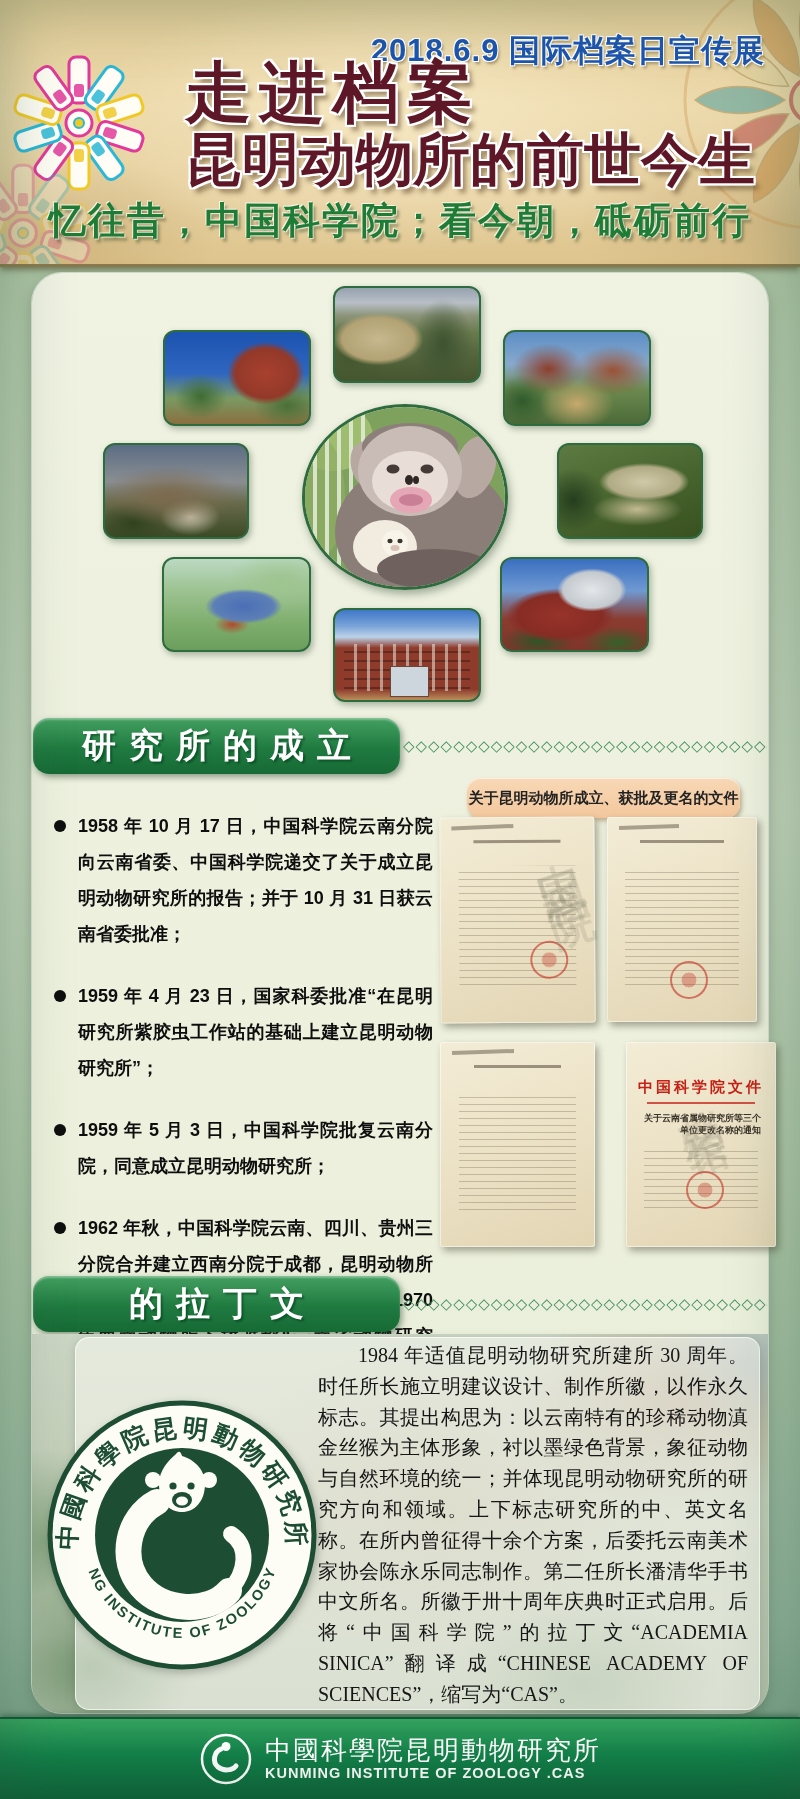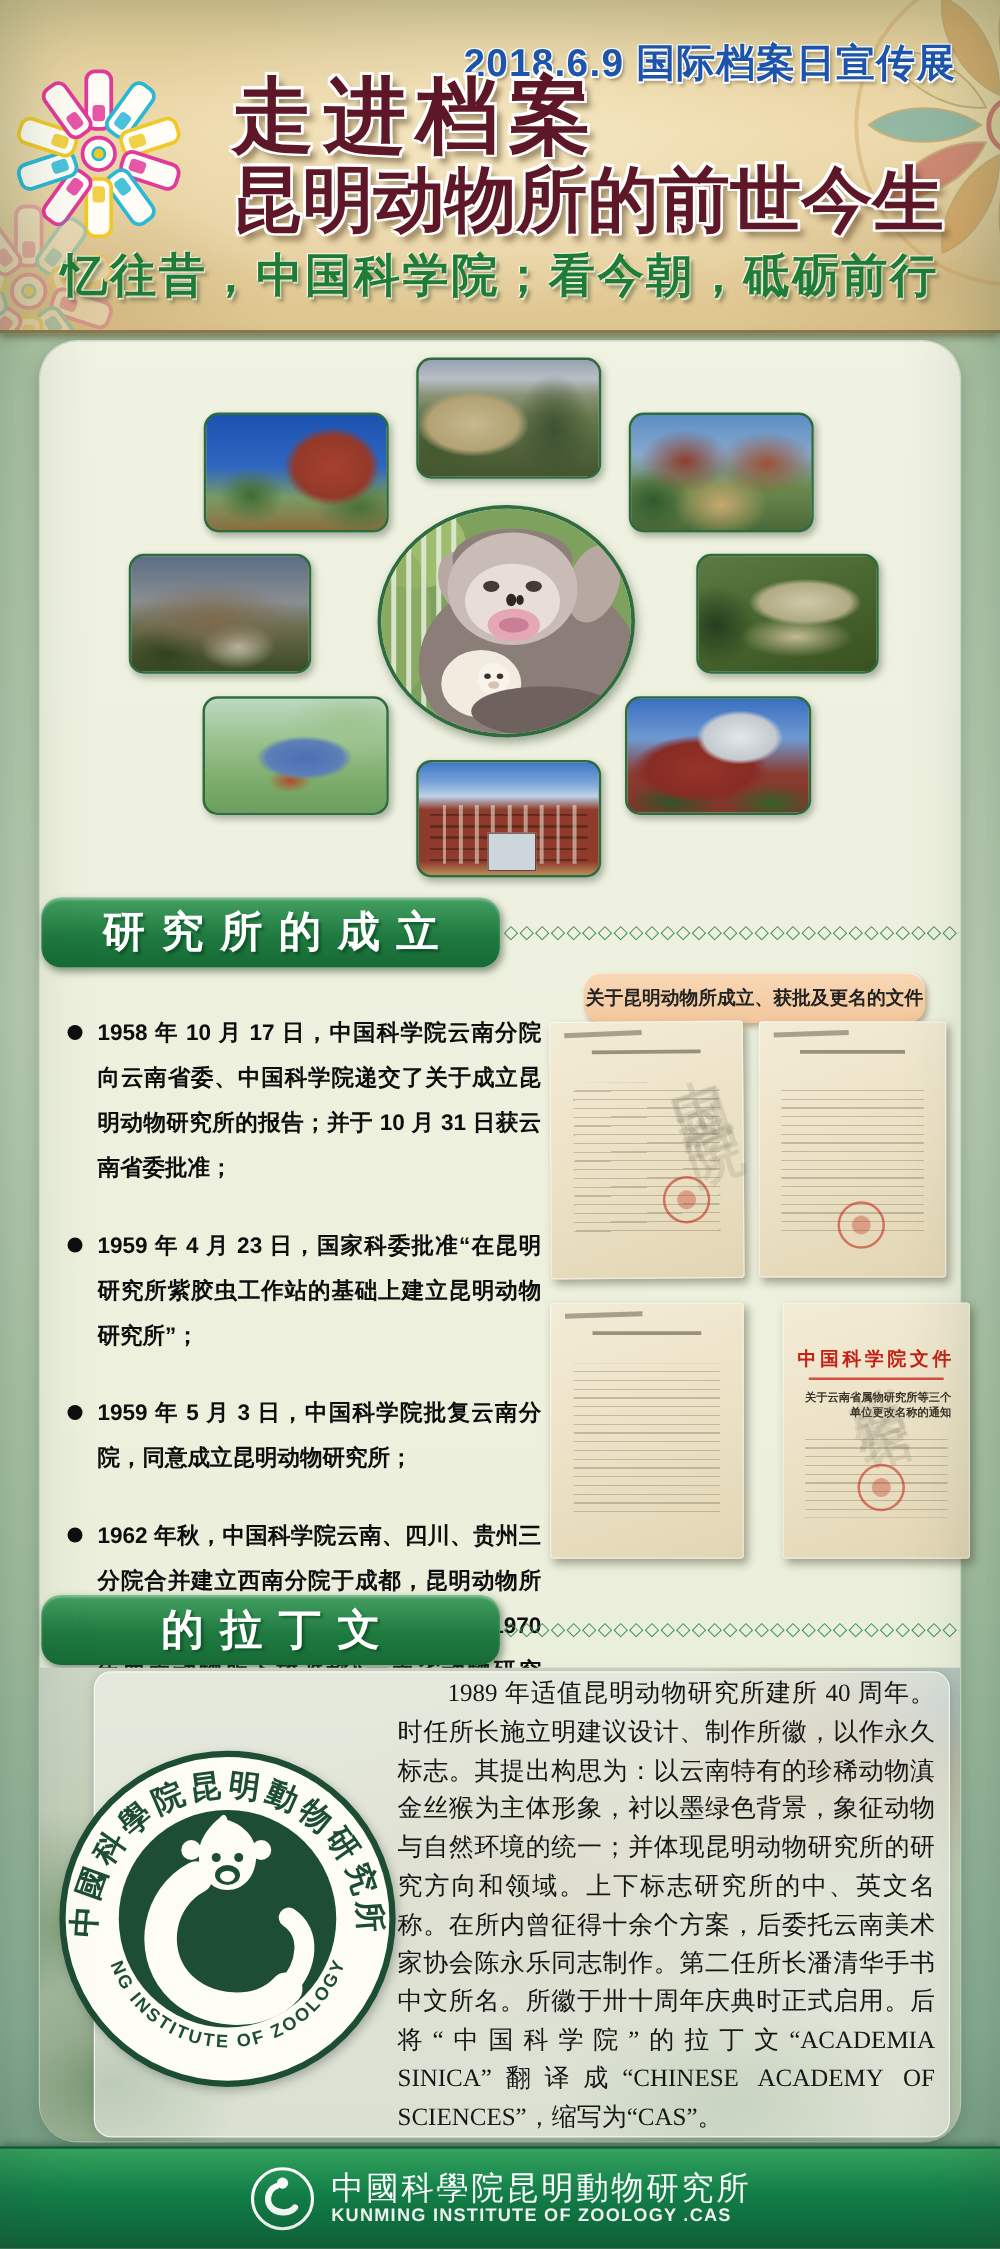--- a/index.html
+++ b/index.html
@@ -337,21 +337,21 @@
       <circle cx="108" cy="82" r="8" fill="#fdfdf6"></circle>
       <circle cx="164" cy="82" r="8" fill="#fdfdf6"></circle>
       <path d="M 137,58 C 150,62 160,72 160,86 C 160,104 149,114 137,114 C 125,114 114,104 114,86 C 114,72 124,62 131,56 C 134,52 136,54 137,58 Z" fill="#fdfdf6"></path>
       <circle cx="128" cy="88" r="3.6" fill="#1d4d33"></circle>
       <circle cx="146" cy="88" r="3.6" fill="#1d4d33"></circle>
       <ellipse cx="137" cy="102" rx="10" ry="8" fill="#1d4d33"></ellipse>
       <ellipse cx="137" cy="103" rx="6" ry="4.5" fill="#fdfdf6"></ellipse>
     </g>
   </svg>
 
-  <div class="logo-story">1989 年适值昆明动物研究所建所 40 周年。时任所长施立明建议设计、制作所徽，以作永久标志。其提出构思为：以云南特有的珍稀动物滇金丝猴为主体形象，衬以墨绿色背景，象征动物与自然环境的统一；并体现昆明动物研究所的研究方向和领域。上下标志研究所的中、英文名称。在所内曾征得十余个方案，后委托云南美术家协会陈永乐同志制作。第二任所长潘清华手书中文所名。所徽于卅十周年庆典时正式启用。后将“中国科学院”的拉丁文“ACADEMIA SINICA”翻译成“CHINESE ACADEMY OF SCIENCES”，缩写为“CAS”。</div>
+  <div class="logo-story">1984 年适值昆明动物研究所建所 30 周年。时任所长施立明建议设计、制作所徽，以作永久标志。其提出构思为：以云南特有的珍稀动物滇金丝猴为主体形象，衬以墨绿色背景，象征动物与自然环境的统一；并体现昆明动物研究所的研究方向和领域。上下标志研究所的中、英文名称。在所内曾征得十余个方案，后委托云南美术家协会陈永乐同志制作。第二任所长潘清华手书中文所名。所徽于卅十周年庆典时正式启用。后将“中国科学院”的拉丁文“ACADEMIA SINICA”翻译成“CHINESE ACADEMY OF SCIENCES”，缩写为“CAS”。</div>
 
   <footer class="footer">
     <svg width="54" height="54" viewBox="0 0 54 54">
       <circle cx="27" cy="27" r="24" fill="none" stroke="#ffffff" stroke-width="2.5"></circle>
       <path d="M 22,17 C 15,20 13,30 19,35 C 24,39 33,39 37,34" fill="none" stroke="#ffffff" stroke-width="5" stroke-linecap="round"></path>
       <circle cx="27" cy="14.5" r="4.5" fill="#ffffff"></circle>
     </svg>
     <div class="names">
       <span class="cn">中國科學院昆明動物研究所</span>
       <span class="en">KUNMING INSTITUTE OF ZOOLOGY .CAS</span>

